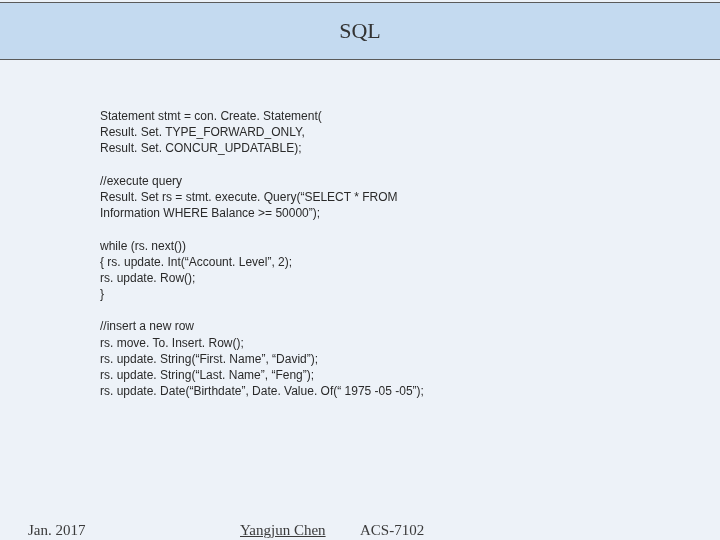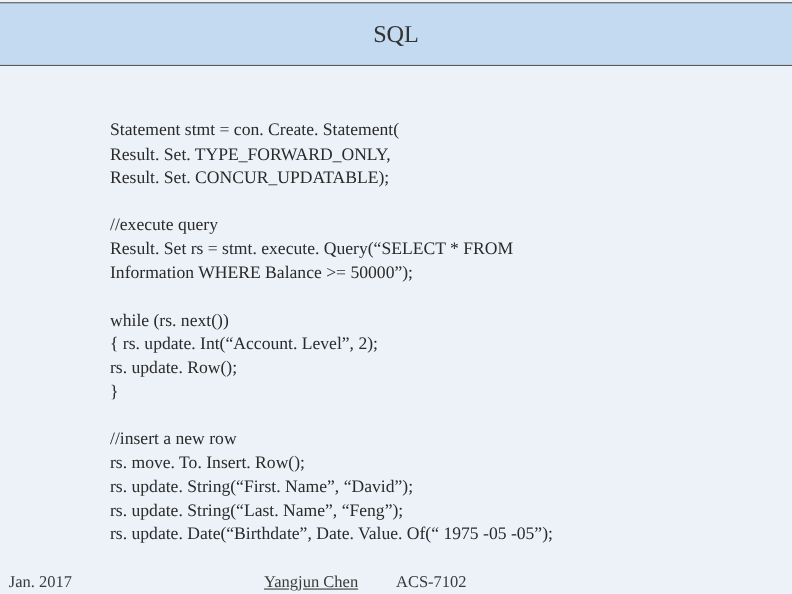--- a/index.html
+++ b/index.html
@@ -16,39 +16,39 @@
     background: #c4daf0;
     border-top: 1px solid #5a5a5a;
     border-bottom: 1px solid #5a5a5a;
     text-align: center;
     padding: 15px 0;
     font-size: 22px;
     color: #333;
     margin-top: 2px;
   }
   .code-block {
-    font-family: Liberation Serif, serif;
-    font-size: 16px;
+    font-family: Liberation Sans, sans-serif;
+    font-size: 12px;
     line-height: 1.35;
     color: #2a2a2a;
     white-space: pre;
     padding: 48px 0 0 100px;
   }
   .footer {
     position: absolute;
     bottom: 18px;
     left: 0;
     width: 720px;
     font-family: "Times New Roman", Times, serif;
     font-size: 15px;
     color: #3a3a3a;
   }
   .footer .date {
     position: absolute;
-    left: 8px;
+    left: 28px;
   }
   .footer .author {
     position: absolute;
     left: 240px;
     text-decoration: underline;
   }
   .footer .course {
     position: absolute;
     left: 360px;
   }

